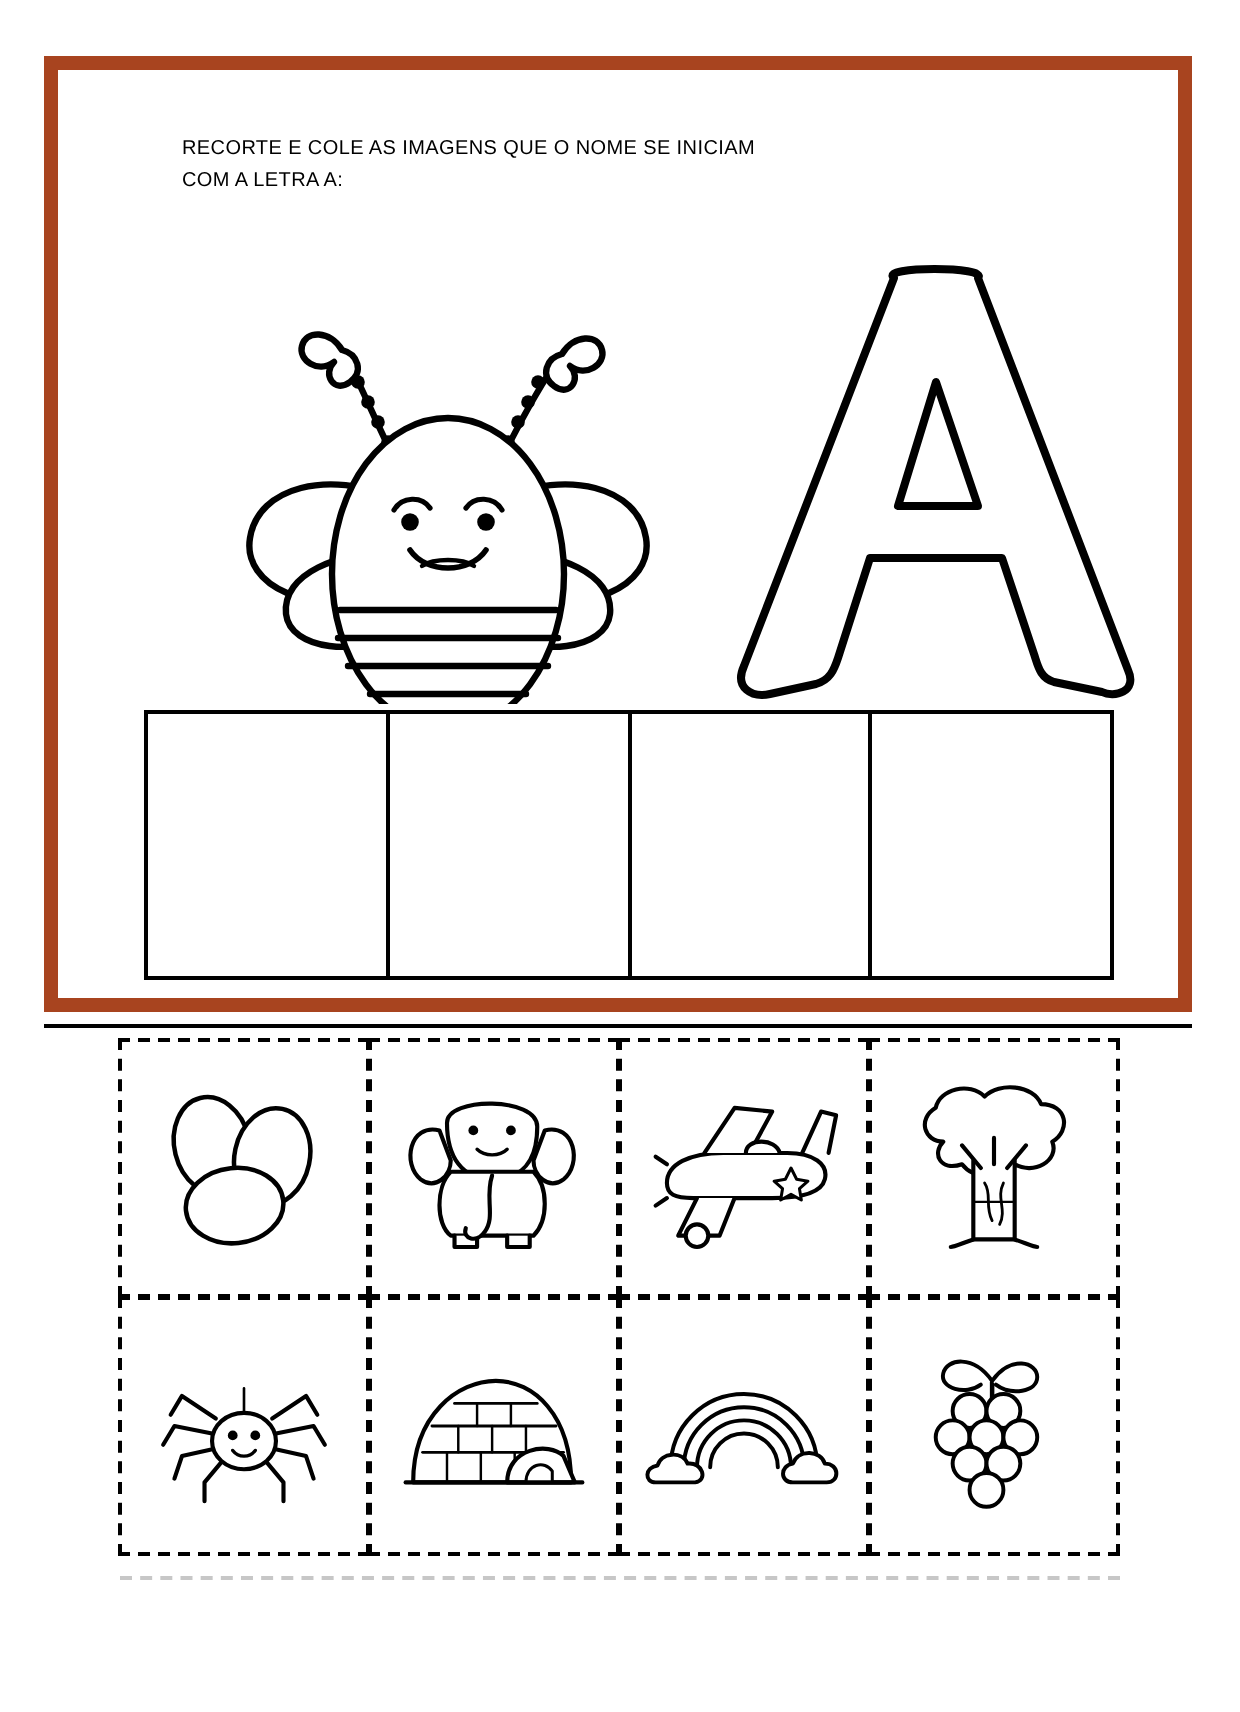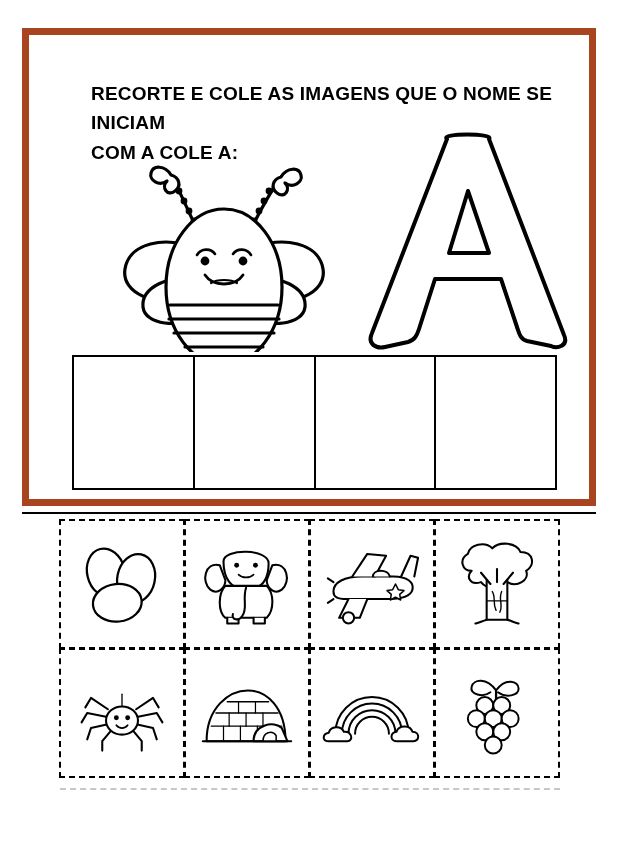--- a/index.html
+++ b/index.html
@@ -28,27 +28,27 @@
     top: 28px;
     width: 574px;
     height: 478px;
     border: 7px solid #a8441f;
     background: #ffffff;
     box-sizing: border-box;
   }
   .instruction {
     position: absolute;
     left: 62px;
-    top: 44px;
+    top: 32px;
     width: 470px;
-    font-size: 19px;
+    font-size: 10px;
     line-height: 1.55;
     letter-spacing: 0.2px;
     color: #000;
-    font-weight: 700;
+    font-weight: 400;
   }
 
   
   .bee-wrap {
     position: absolute;
     left: 70px;
     top: 82px;
     width: 250px;
     height: 235px;
   }
@@ -125,21 +125,21 @@
 </style>
 </head>
 <body>
 
 <div class="page">
 
   <div class="worksheet">
 
     <div class="instruction">
       <div>RECORTE E COLE AS IMAGENS QUE O NOME SE INICIAM</div>
-      <div>COM A COLE A:</div>
+      <div>COM A LETRA A:</div>
     </div>
 
     <div class="bee-wrap">
       <svg viewBox="0 0 250 235" width="250" height="235" fill="none" stroke="#000" stroke-width="3.2" stroke-linecap="round" stroke-linejoin="round">
 
         <path d="M98 112 C88 92 80 72 72 58"></path>
         <path d="M152 112 C162 92 172 74 182 60"></path>
 
         <circle cx="95" cy="104" r="3.4" fill="#000" stroke="none"></circle>
         <circle cx="90" cy="94" r="3.4" fill="#000" stroke="none"></circle>

